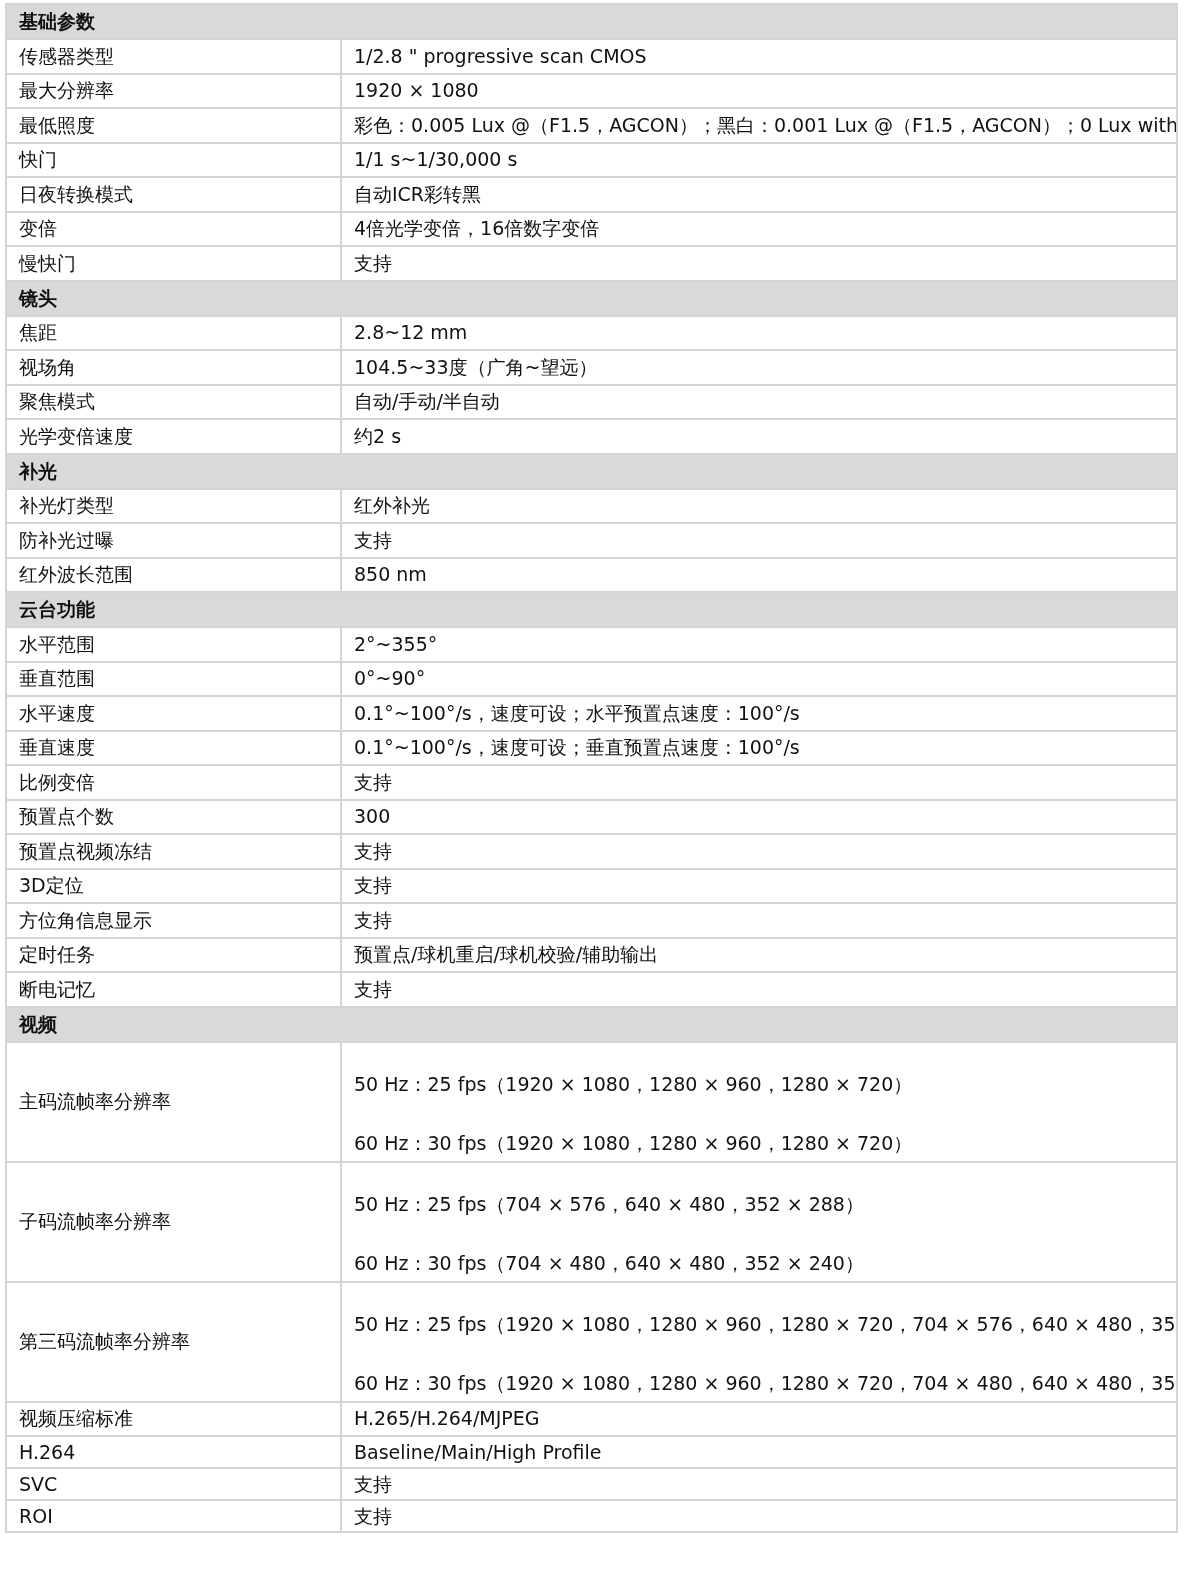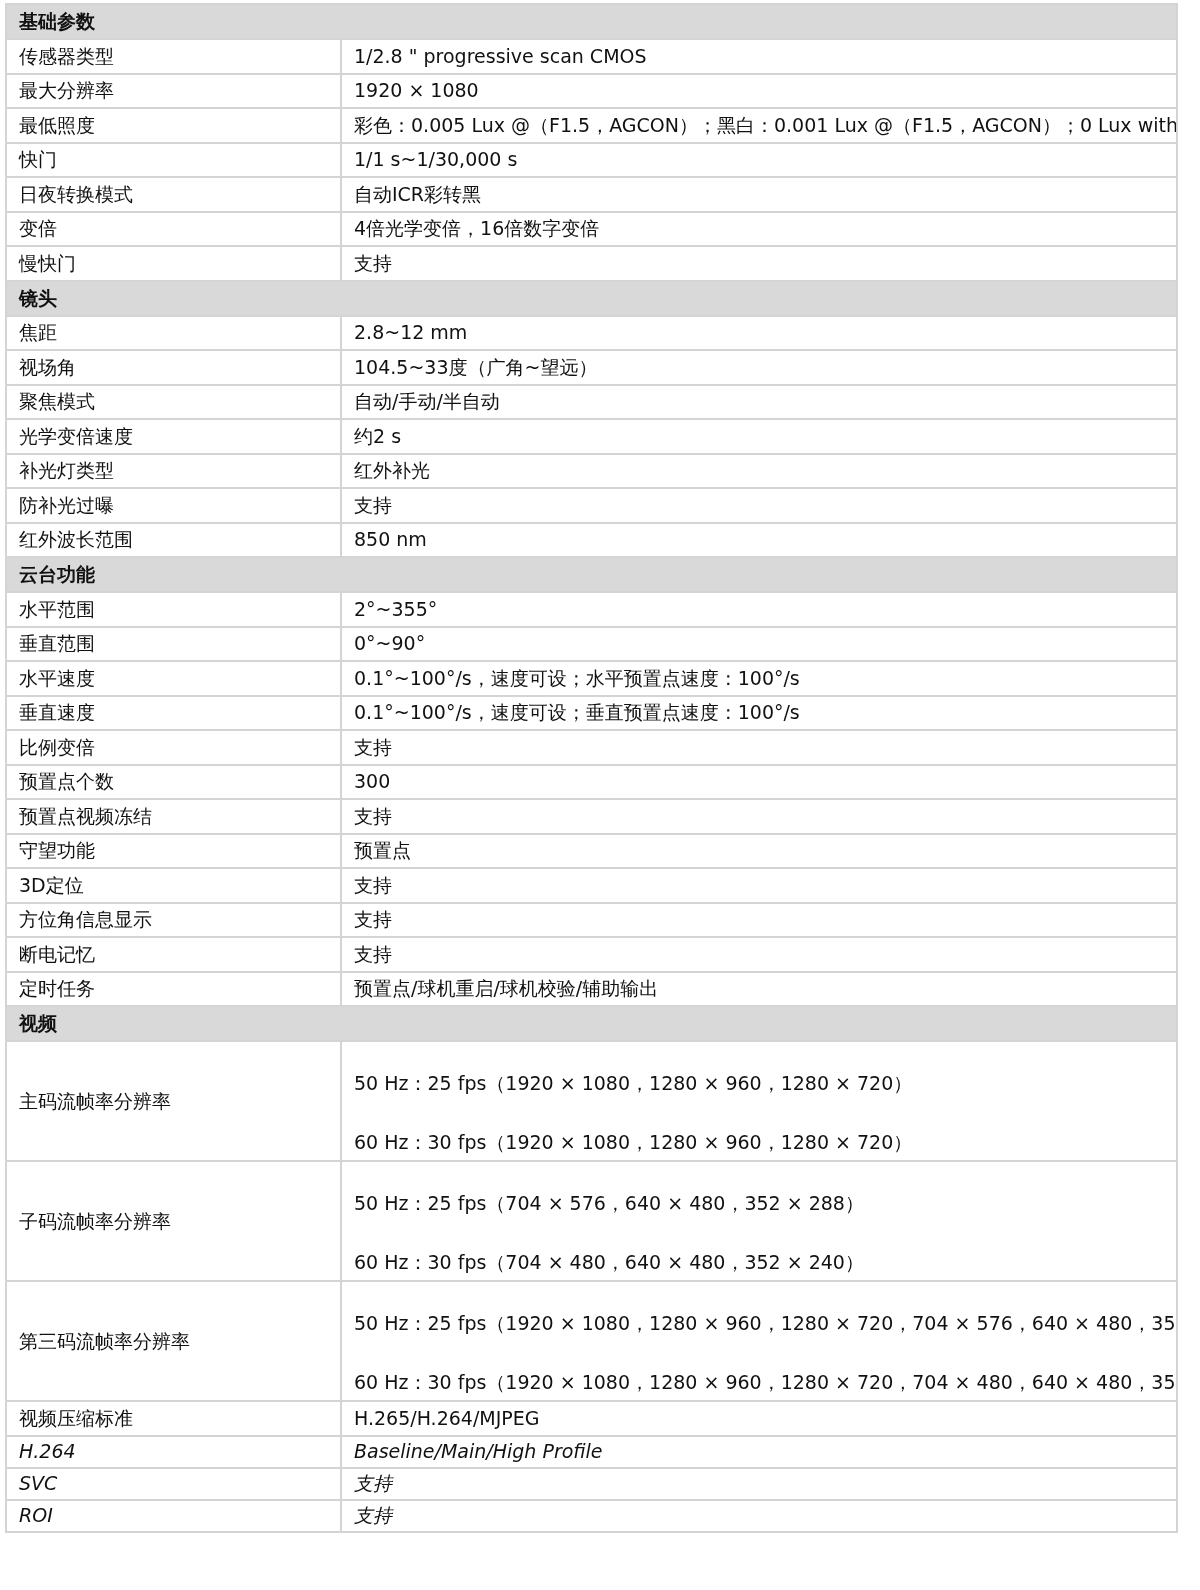--- a/index.html
+++ b/index.html
@@ -6,21 +6,21 @@
   body { width: 1200px; height: 1590px; position: relative; overflow: hidden;
          font-family: "DejaVu Sans", "Liberation Sans", sans-serif; color: #111; }
   .spec-table { position: absolute; left: 5px; top: 3px; width: 1173px;
                 border-collapse: collapse; table-layout: fixed; border-radius: 18px; }
   .spec-table td { border: 2px solid #d4d4d4; padding: 0 0 0 12px; font-size: 19px;
                    vertical-align: middle; line-height: 1.2; white-space: nowrap; overflow: hidden; }
   .spec-table col.c1 { width: 335px; }
   .spec-table tr.section td { background: #d9d9d9; font-weight: bold; height: 33px; }
   .spec-table tr.row td { height: 32.5px; }
   .spec-table tr.multi td { height: 68px; }
-  .spec-table tr.small td { height: 30px; font-style: italic; }
+  .spec-table tr.small td { height: 30px; }
   .multi-line { display: block; line-height: 35px; margin-top: 24px; }
   .val { font-size: 18px; }
 </style>
 </head>
 <body>
 
 <table class="spec-table">
   <colgroup>
       <col class="c1">
       <col class="c2">
@@ -69,20 +69,23 @@
         <td class="val">104.5~33度（广角~望远）</td>
       </tr>
       <tr class="row">
         <td>聚焦模式</td>
         <td class="val">自动/手动/半自动</td>
       </tr>
       <tr class="row">
         <td>光学变倍速度</td>
         <td class="val">约2 s</td>
       </tr>
+      <tr class="section">
+        <td colspan="2">补光</td>
+      </tr>
       <tr class="row">
         <td>补光灯类型</td>
         <td class="val">红外补光</td>
       </tr>
       <tr class="row">
         <td>防补光过曝</td>
         <td class="val">支持</td>
       </tr>
       <tr class="row">
         <td>红外波长范围</td>
@@ -113,38 +116,34 @@
       </tr>
       <tr class="row">
         <td>预置点个数</td>
         <td class="val">300</td>
       </tr>
       <tr class="row">
         <td>预置点视频冻结</td>
         <td class="val">支持</td>
       </tr>
       <tr class="row">
-        <td>守望功能</td>
-        <td class="val">预置点</td>
-      </tr>
-      <tr class="row">
         <td>3D定位</td>
         <td class="val">支持</td>
       </tr>
       <tr class="row">
         <td>方位角信息显示</td>
         <td class="val">支持</td>
       </tr>
       <tr class="row">
+        <td>定时任务</td>
+        <td class="val">预置点/球机重启/球机校验/辅助输出</td>
+      </tr>
+      <tr class="row">
         <td>断电记忆</td>
         <td class="val">支持</td>
-      </tr>
-      <tr class="row">
-        <td>定时任务</td>
-        <td class="val">预置点/球机重启/球机校验/辅助输出</td>
       </tr>
       <tr class="section">
         <td colspan="2">视频</td>
       </tr>
       <tr class="multi">
         <td>主码流帧率分辨率</td>
         <td class="val">
           <span class="multi-line">50 Hz：25 fps（1920 × 1080，1280 × 960，1280 × 720）</span>
           <span class="multi-line">60 Hz：30 fps（1920 × 1080，1280 × 960，1280 × 720）</span>
         </td>

